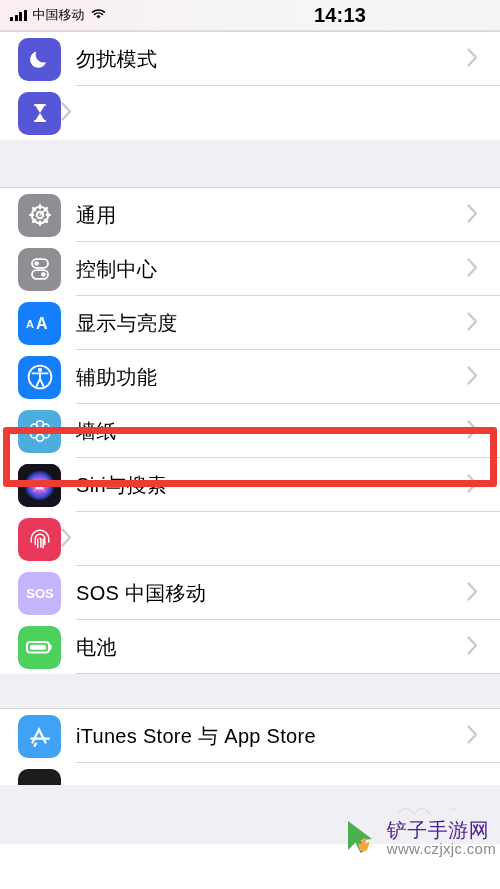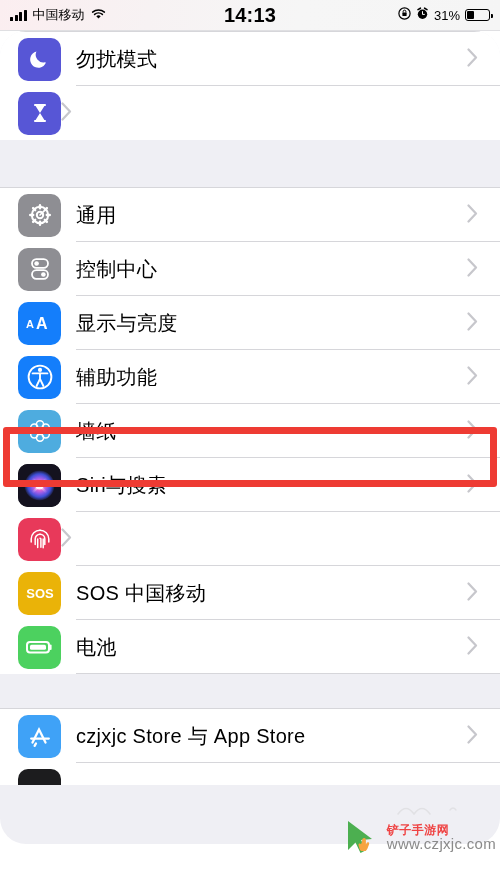--- a/index.html
+++ b/index.html
@@ -132,21 +132,20 @@
     background: #d9d9dd;
     opacity: 0.85;
   }
 
   
   .content {
     position: relative;
     background: #efeff4;
     height: 813px;
     overflow: hidden;
-    border-radius: 26px;
   }
   .group {
     background: #ffffff;
   }
   .group-top-line {
     height: 1px;
     background: #d6d6da;
   }
   .gap {
     background: #efeff4;
@@ -230,23 +229,23 @@
     align-items: center;
     gap: 4px;
     z-index: 25;
   }
   .wm-text {
     display: flex;
     flex-direction: column;
     line-height: 1.05;
   }
   .wm-title {
-    font-size: 12px;
-    font-weight: bold;
-    color: #ef4444;
+    font-size: 20px;
+    font-weight: normal;
+    color: #4c1d95;
     letter-spacing: 0.5px;
   }
   .wm-url {
     font-size: 15px;
     color: #8a8a8a;
     letter-spacing: 0.3px;
   }
   .wm-squiggle {
     position: absolute;
     right: 36px;
@@ -272,40 +271,20 @@
         <svg width="15" height="12" viewBox="0 0 15 12">
           <path d="M7.5 10.6 L5.3 8.2 a3.4 3.4 0 0 1 4.4 0 Z" fill="#000"></path>
           <path d="M3.6 6.4 a6 6 0 0 1 7.8 0" stroke="#000" stroke-width="1.5" fill="none" stroke-linecap="round"></path>
           <path d="M1.6 4.1 a9 9 0 0 1 11.8 0" stroke="#000" stroke-width="1.5" fill="none" stroke-linecap="round"></path>
         </svg>
       </span>
     </div>
 
     <div class="sb-center">14:13</div>
 
-    <div class="sb-right">
-      <span class="clock-icon">
-        <svg width="13" height="13" viewBox="0 0 13 13">
-          <circle cx="6.5" cy="6.5" r="5.6" fill="none" stroke="#000" stroke-width="1.2"></circle>
-          <rect x="4.4" y="5.6" width="4.2" height="3.5" rx="0.7" fill="#000"></rect>
-          <path d="M5.1 5.6 v-1 a1.4 1.4 0 0 1 2.8 0 v1" fill="none" stroke="#000" stroke-width="1"></path>
-        </svg>
-      </span>
-      <span class="alarm-icon">
-        <svg width="13" height="13" viewBox="0 0 13 13">
-          <circle cx="6.5" cy="7.2" r="4.7" fill="#000"></circle>
-          <path d="M2 2.6 L4.4 1.2 M11 2.6 L8.6 1.2" stroke="#000" stroke-width="1.6" stroke-linecap="round"></path>
-          <path d="M6.5 4.6 v2.8 h1.9" stroke="#fff" stroke-width="1" stroke-linecap="round" fill="none"></path>
-        </svg>
-      </span>
-      <span class="batt-pct">31%</span>
-      <span class="battery">
-        <span class="fill"></span>
-      </span>
-    </div>
   </div>
 
   <div class="nav-hairline"></div>
 
   <div class="content">
 
     <div class="group">
       <div class="group-top-line"></div>
 
       <div class="row">
@@ -502,21 +481,21 @@
         </div>
         <span class="chev">
           <svg width="11" height="19" viewBox="0 0 11 19">
               <path d="M1.5 1.5 L9 9.5 L1.5 17.5" stroke="#c7c7cc" stroke-width="2.2" fill="none" stroke-linecap="round" stroke-linejoin="round"></path>
             </svg>
         </span>
         <div class="sep"></div>
       </div>
 
       <div class="row">
-        <div class="icon-box" style="background:#eab308">
+        <div class="icon-box" style="background:#c4b5fd">
           <svg width="40" height="20" viewBox="0 0 40 20">
             <text x="20" y="15" text-anchor="middle" font-family="Liberation Sans, sans-serif" font-size="13" font-weight="bold" fill="#fff">SOS</text>
           </svg>
         </div>
         <div class="row-label">SOS 中国移动</div>
         <span class="chev">
           <svg width="11" height="19" viewBox="0 0 11 19">
               <path d="M1.5 1.5 L9 9.5 L1.5 17.5" stroke="#c7c7cc" stroke-width="2.2" fill="none" stroke-linecap="round" stroke-linejoin="round"></path>
             </svg>
         </span>
@@ -550,21 +529,21 @@
       <div class="row">
         <div class="icon-box" style="background:#3fa2f7">
           <svg width="30" height="30" viewBox="0 0 30 30">
             <g stroke="#fff" stroke-width="2.3" stroke-linecap="round" fill="none">
               <path d="M7.5 21.5 L14 8.6 L20.5 21.5"></path>
               <path d="M6.2 17.6 h17.6"></path>
               <path d="M11 22.4 L9.6 24.8"></path>
             </g>
           </svg>
         </div>
-        <div class="row-label">czjxjc Store 与 App Store</div>
+        <div class="row-label">iTunes Store 与 App Store</div>
         <span class="chev">
           <svg width="11" height="19" viewBox="0 0 11 19">
               <path d="M1.5 1.5 L9 9.5 L1.5 17.5" stroke="#c7c7cc" stroke-width="2.2" fill="none" stroke-linecap="round" stroke-linejoin="round"></path>
             </svg>
         </span>
         <div class="sep"></div>
       </div>
 
       <div class="row partial last">
         <div class="icon-box" style="background:#1c1c1e"></div>

